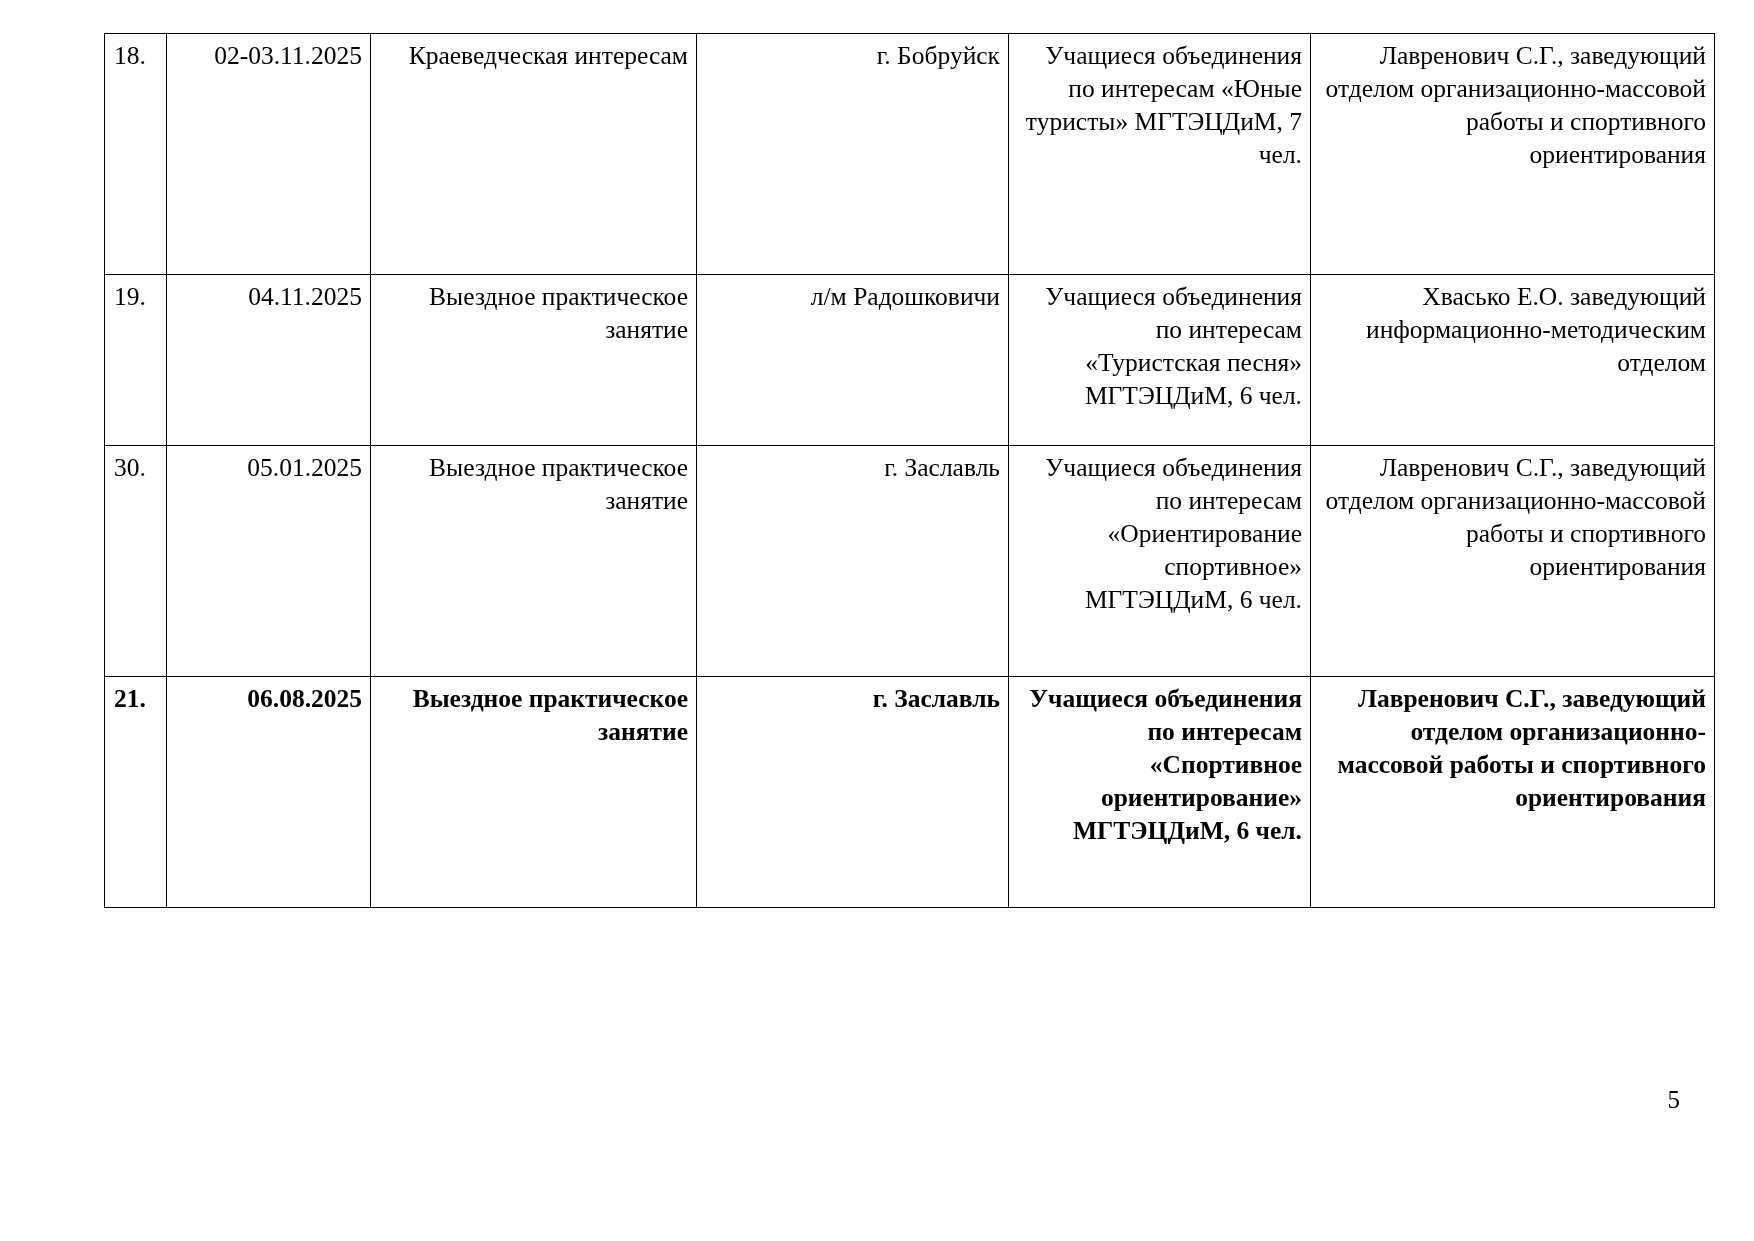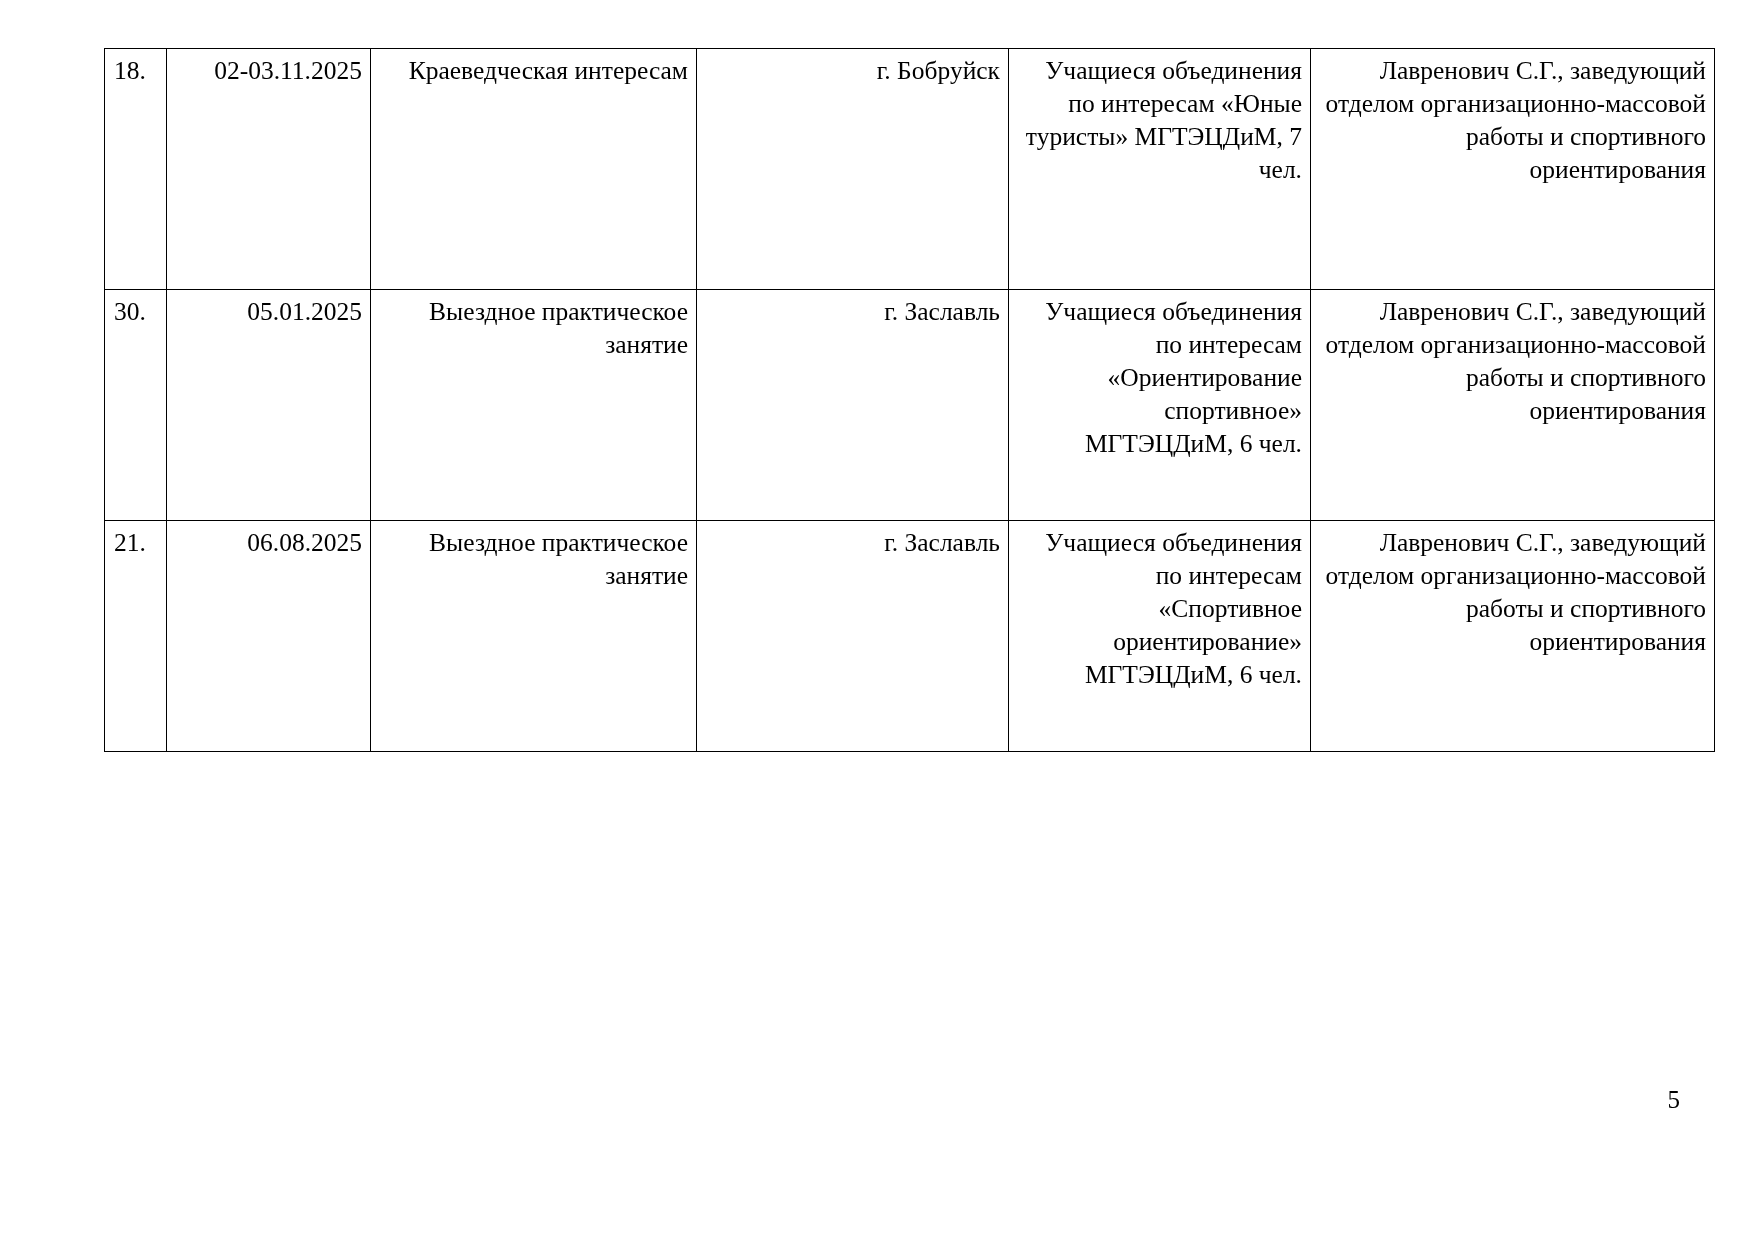--- a/index.html
+++ b/index.html
@@ -17,21 +17,21 @@
   }
   .page {
     position: relative;
     width: 1754px;
     height: 1241px;
     box-sizing: border-box;
   }
   .sched-table {
     position: absolute;
     left: 104px;
-    top: 48px;
+    top: 33px;
     width: 1610px;
     border-collapse: collapse;
     table-layout: fixed;
   }
   .sched-table td {
     border: 1px solid #000000;
     vertical-align: top;
     padding: 6px 8px 6px 9px;
     font-size: 25.5px;
     line-height: 1.29;
@@ -47,21 +47,21 @@
   col.c-place  { width: 312px; }
   col.c-part   { width: 302px; }
   col.c-resp   { width: 404px; }
 
   .cell-num { text-align: left; padding-left: 12px; }
   .cell-text { text-align: right; }
 
   .row-18 td { height: 228px; }
   .row-19 td { height: 158px; }
   .row-20 td { height: 218px; }
-  .row-21 td { height: 218px; }
+  .row-21 td { height: 218px; font-weight: bold; }
 
   .page-number {
     position: absolute;
     right: 74px;
     top: 1086px;
     font-size: 25px;
     font-family: "Liberation Serif", "DejaVu Serif", serif;
     color: #000000;
   }
 </style>
@@ -81,20 +81,28 @@
     </colgroup>
     <tbody>
       <tr class="row-18">
         <td class="cell-num">18.</td>
         <td class="cell-text">02-03.11.2025</td>
         <td class="cell-text">Краеведческая интересам</td>
         <td class="cell-text">г. Бобруйск</td>
         <td class="cell-text">Учащиеся объединения по интересам «Юные туристы» МГТЭЦДиМ, 7 чел.</td>
         <td class="cell-text">Лавренович С.Г., заведующий отделом организационно-массовой работы и спортивного ориентирования</td>
       </tr>
+      <tr class="row-19">
+        <td class="cell-num">19.</td>
+        <td class="cell-text">04.11.2025</td>
+        <td class="cell-text">Выездное практическое занятие</td>
+        <td class="cell-text">л/м Радошковичи</td>
+        <td class="cell-text">Учащиеся объединения по интересам «Туристская песня» МГТЭЦДиМ, 6 чел.</td>
+        <td class="cell-text">Хвасько Е.О. заведующий информационно-методическим отделом</td>
+      </tr>
       <tr class="row-20">
         <td class="cell-num">30.</td>
         <td class="cell-text">05.01.2025</td>
         <td class="cell-text">Выездное практическое занятие</td>
         <td class="cell-text">г. Заславль</td>
         <td class="cell-text">Учащиеся объединения по интересам «Ориентирование спортивное» МГТЭЦДиМ, 6 чел.</td>
         <td class="cell-text">Лавренович С.Г., заведующий отделом организационно-массовой работы и спортивного ориентирования</td>
       </tr>
       <tr class="row-21">
         <td class="cell-num">21.</td>

